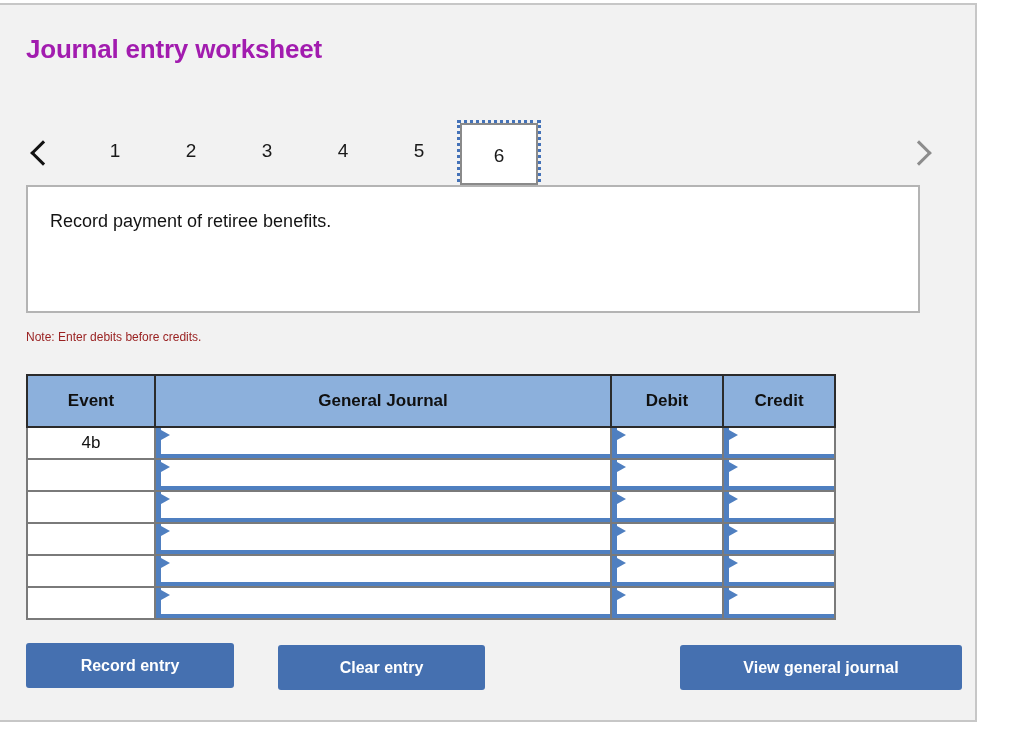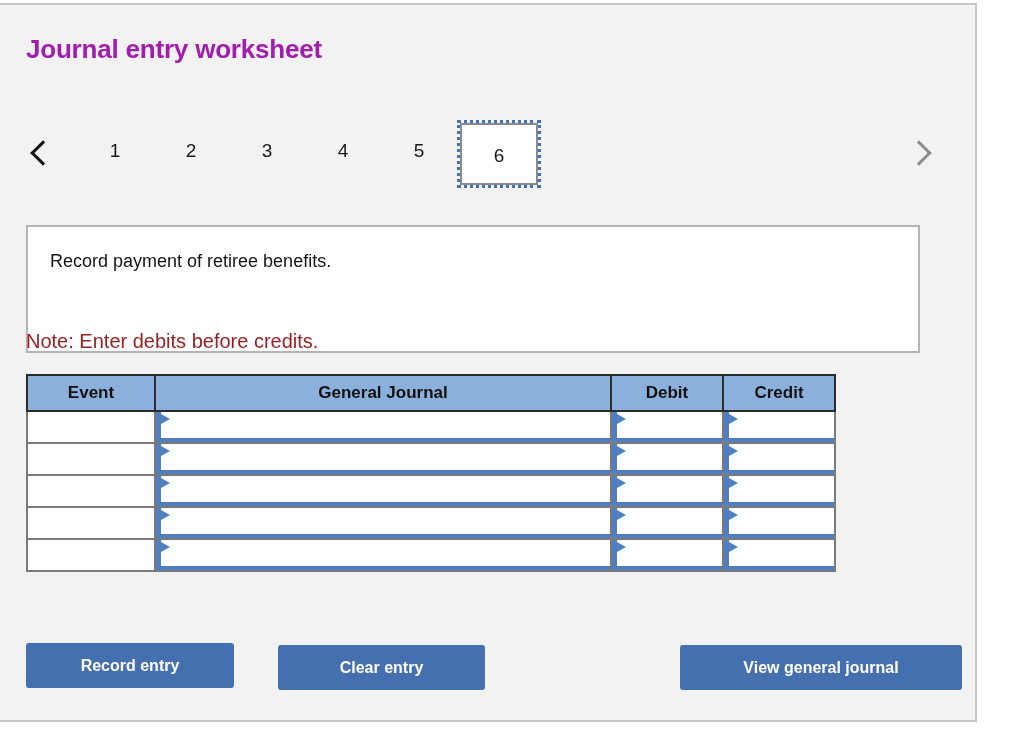--- a/index.html
+++ b/index.html
@@ -101,56 +101,55 @@
   
   .desc-box {
     position: absolute;
     left: 26px;
     top: 180px;
     width: 894px;
     height: 128px;
     background: #ffffff;
     border: 2px solid #b4b4b4;
     box-sizing: border-box;
-    margin-top: 40px;
   }
   .desc-text {
     position: absolute;
     left: 22px;
     top: 24px;
     font-size: 18px;
     color: #141414;
   }
 
   .note {
     position: absolute;
     left: 26px;
     top: 325px;
-    font-size: 20px;
+    font-size: 12px;
     color: #9a2222;
     text-align: right;
   }
 
   
   .jtable {
     position: absolute;
     left: 26px;
     top: 369px;
     width: 810px;
     border-collapse: collapse;
     table-layout: fixed;
   }
   .jtable th {
     background: #8cb0dc;
     border: 2px solid #2b2b2b;
     font-size: 17px;
     font-weight: bold;
     color: #101010;
     height: 34px;
-    padding: 0;
+    padding: 8px;
     text-align: center;
   }
   .jtable td {
     border: 2px solid #7a7a7a;
     height: 30px;
     padding: 0;
     background: #ffffff;
     vertical-align: middle;
   }
   .col-event  { width: 128px; }
@@ -246,20 +245,32 @@
     <thead>
       <tr>
         <th>Event</th>
         <th>General Journal</th>
         <th>Debit</th>
         <th>Credit</th>
       </tr>
     </thead>
     <tbody>
       <tr>
+        <td class="ev-cell">4b</td>
+        <td>
+            <span class="inp"></span>
+          </td>
+        <td>
+            <span class="inp"></span>
+          </td>
+        <td>
+            <span class="inp"></span>
+          </td>
+      </tr>
+      <tr>
         <td class="ev-cell"></td>
         <td>
             <span class="inp"></span>
           </td>
         <td>
             <span class="inp"></span>
           </td>
         <td>
             <span class="inp"></span>
           </td>

